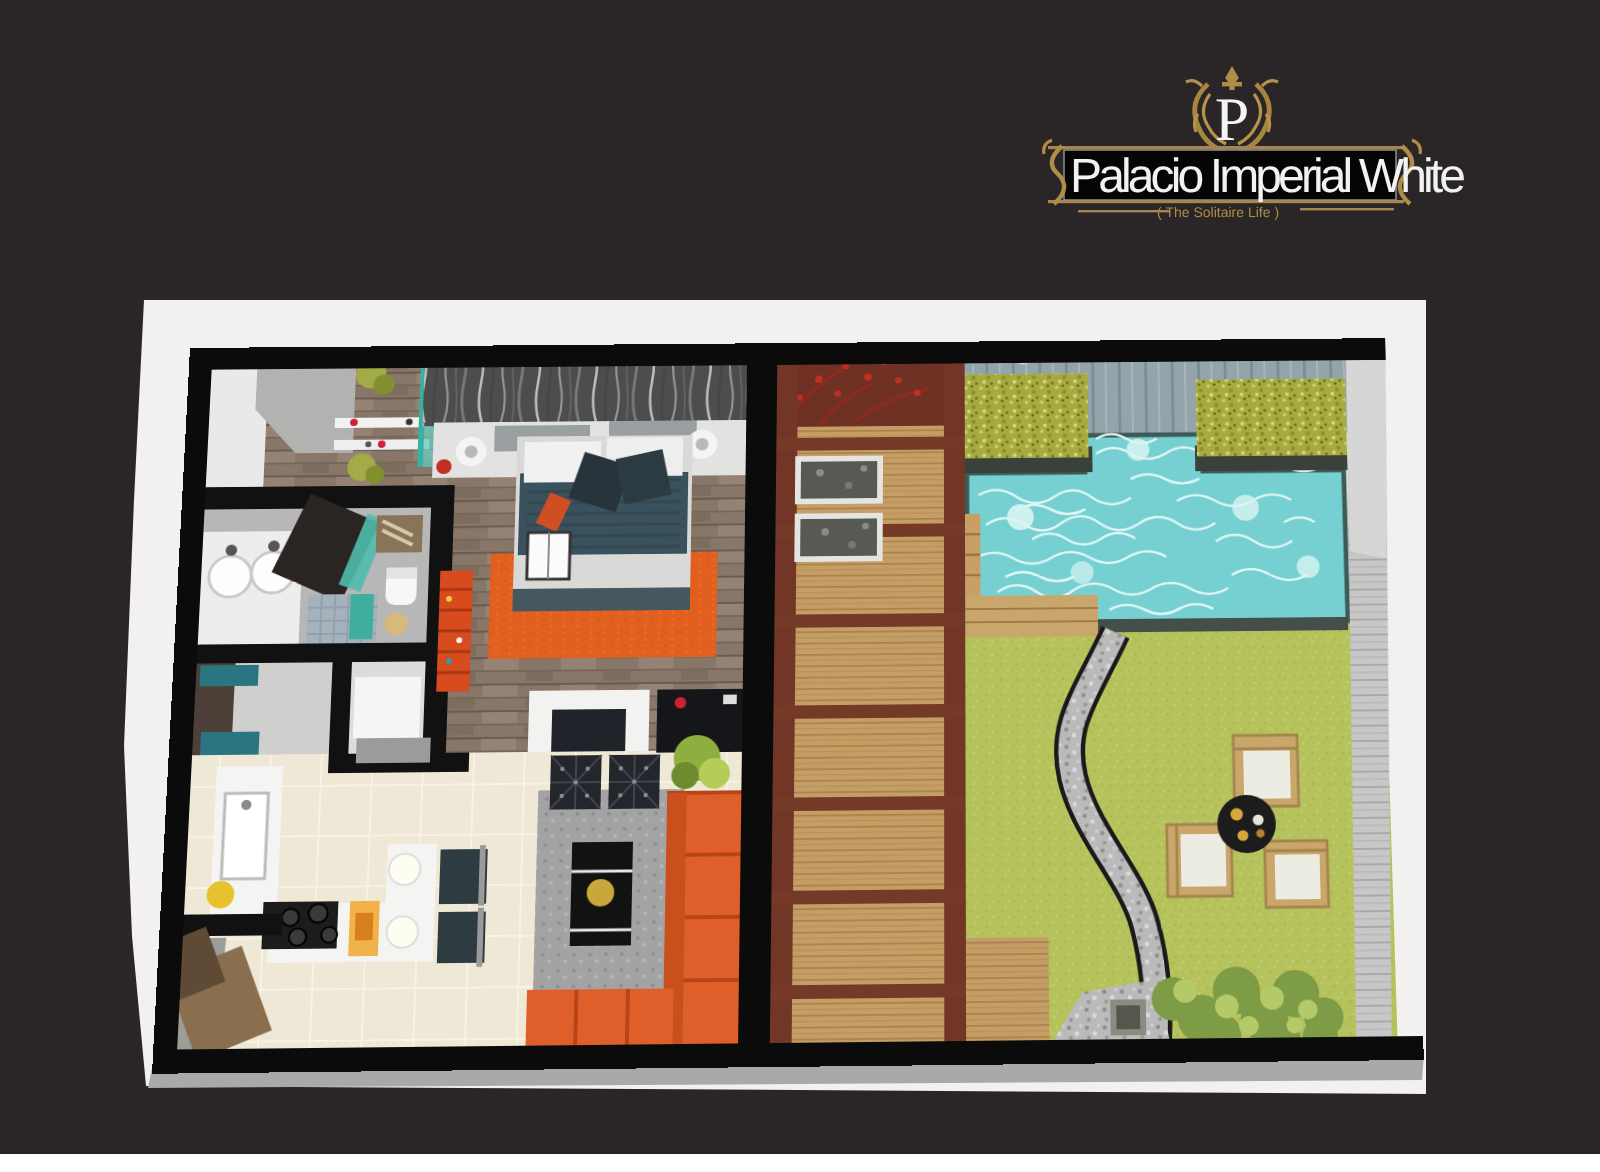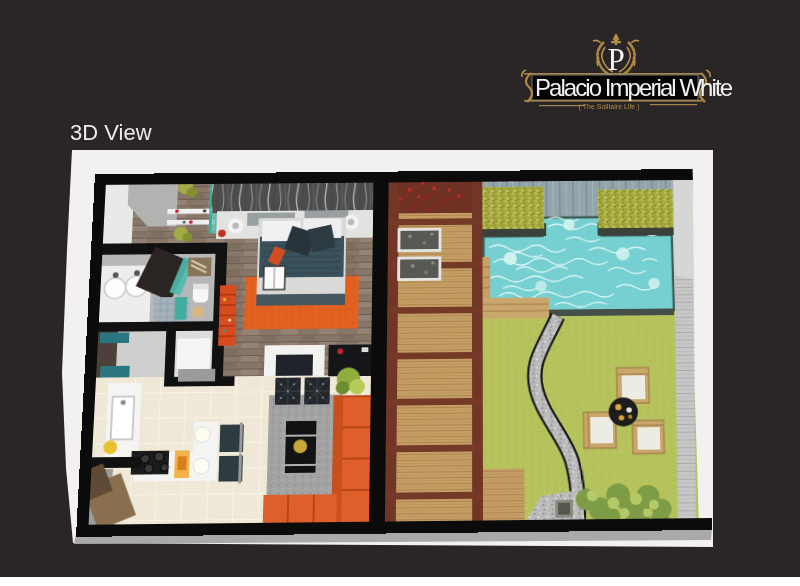--- a/index.html
+++ b/index.html
@@ -17,21 +17,20 @@
 
   <rect x="0" y="0" width="800" height="586" fill="#2a2526"></rect>
 
   <rect x="0" y="577" width="800" height="9" fill="#ffffff"></rect>
 
   <polygon points="72,150 713,150 713,547 73,543 66,468 62,373 67,250" fill="#f2f1ef"></polygon>
 
   <polygon points="76,534 712,527 711,540 74,544" fill="#a9a9a9"></polygon>
 </svg>
 
-<div style="position:absolute;left:70px;top:120px;color:#ececec;font-size:22px;">3D View</div>
 
 <div class="plan">
 <svg width="640" height="380" viewBox="0 0 640 380">
 <defs>
   <pattern id="wood" width="40" height="14" patternUnits="userSpaceOnUse">
     <rect width="40" height="14" fill="#887768"></rect>
     <rect y="0" width="40" height="1.2" fill="#6a5b4e"></rect>
     <rect y="7" width="40" height="1" fill="#776759"></rect>
     <rect x="0" y="1" width="18" height="6" fill="#948274"></rect>
     <rect x="22" y="8" width="14" height="5" fill="#7d6d5e"></rect>

